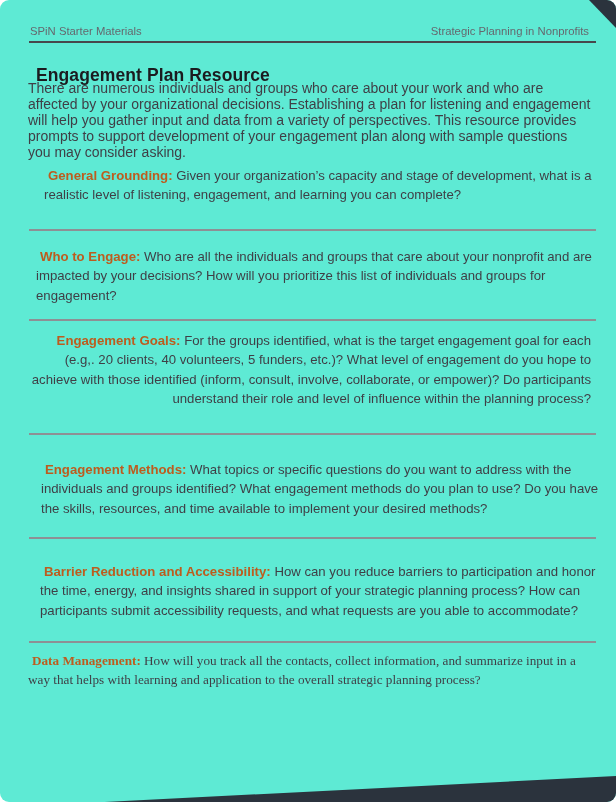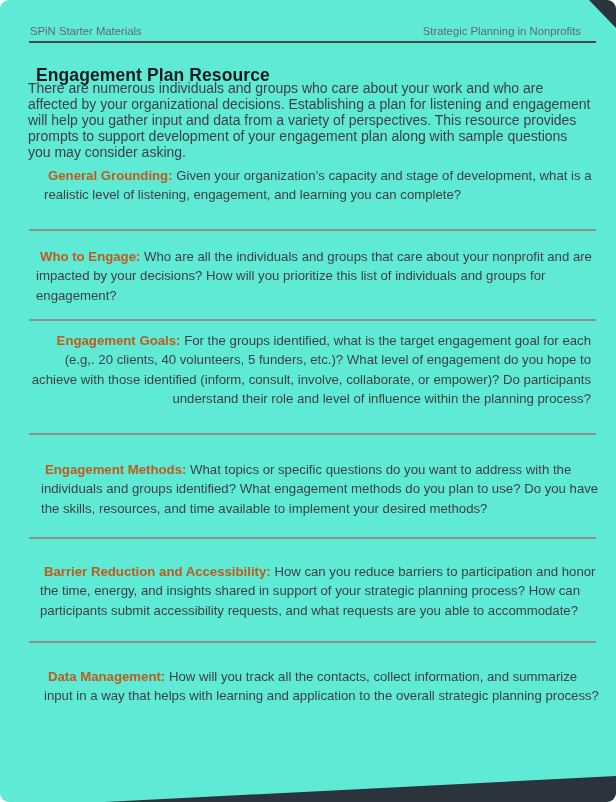--- a/index.html
+++ b/index.html
@@ -7,21 +7,21 @@
     position:relative;
     width:616px;height:802px;
     background:#5eead4;
     overflow:hidden;
     font-family:"Liberation Sans",sans-serif;
     color:#3f3f46;
     border-radius:9px;
   }
   
   .hdr-left{position:absolute;top:25px;left:30px;font-size:11.3px;color:#65686e;}
-  .hdr-right{position:absolute;top:25px;right:35px;font-size:11.3px;color:#65686e;}
+  .hdr-right{position:absolute;top:25px;right:27px;font-size:11.3px;color:#65686e;}
   .hdr-rule{position:absolute;top:41px;left:29px;width:567px;height:2px;background:#47484c;}
   
   .title{position:absolute;top:57px;left:28px;font-size:17.5px;font-weight:700;color:#1b1b1f;letter-spacing:.1px;}
   .intro{position:absolute;top:80px;left:28px;width:563px;font-size:14px;line-height:16px;color:#3f3f46;}
   
   .sec{position:absolute;left:28px;width:563px;font-size:13.2px;line-height:19.3px;color:#3f3f46;text-indent:4px;}
   .sec-label{font-weight:700;color:#bd5c1e;}
   .sec1{top:150px;} .sec2{top:239px;} .sec3{top:331px;}
   .sec4{top:447px;} .sec5{top:550px;} .sec6{top:651px;}
   
@@ -80,20 +80,20 @@
 
   <div class="sep sep4"></div>
 
   <p class="sec sec5" style="margin:12px;">
     <span class="sec-label">Barrier Reduction and Accessibility:</span>
     <span class="sec-text">How can you reduce barriers to participation and honor the time, energy, and insights shared in support of your strategic planning process? How can participants submit accessibility requests, and what requests are you able to accommodate?</span>
   </p>
 
   <div class="sep sep5"></div>
 
-  <p class="sec sec6" style="margin:16px;">
+  <p class="sec sec6" style="margin:0;font-family:Liberation Serif, serif;">
     <span class="sec-label">Data Management:</span>
     <span class="sec-text">How will you track all the contacts, collect information, and summarize input in a way that helps with learning and application to the overall strategic planning process?</span>
   </p>
 
   <div class="tri-bottom"></div>
 
 </div>
 
 </body></html>

